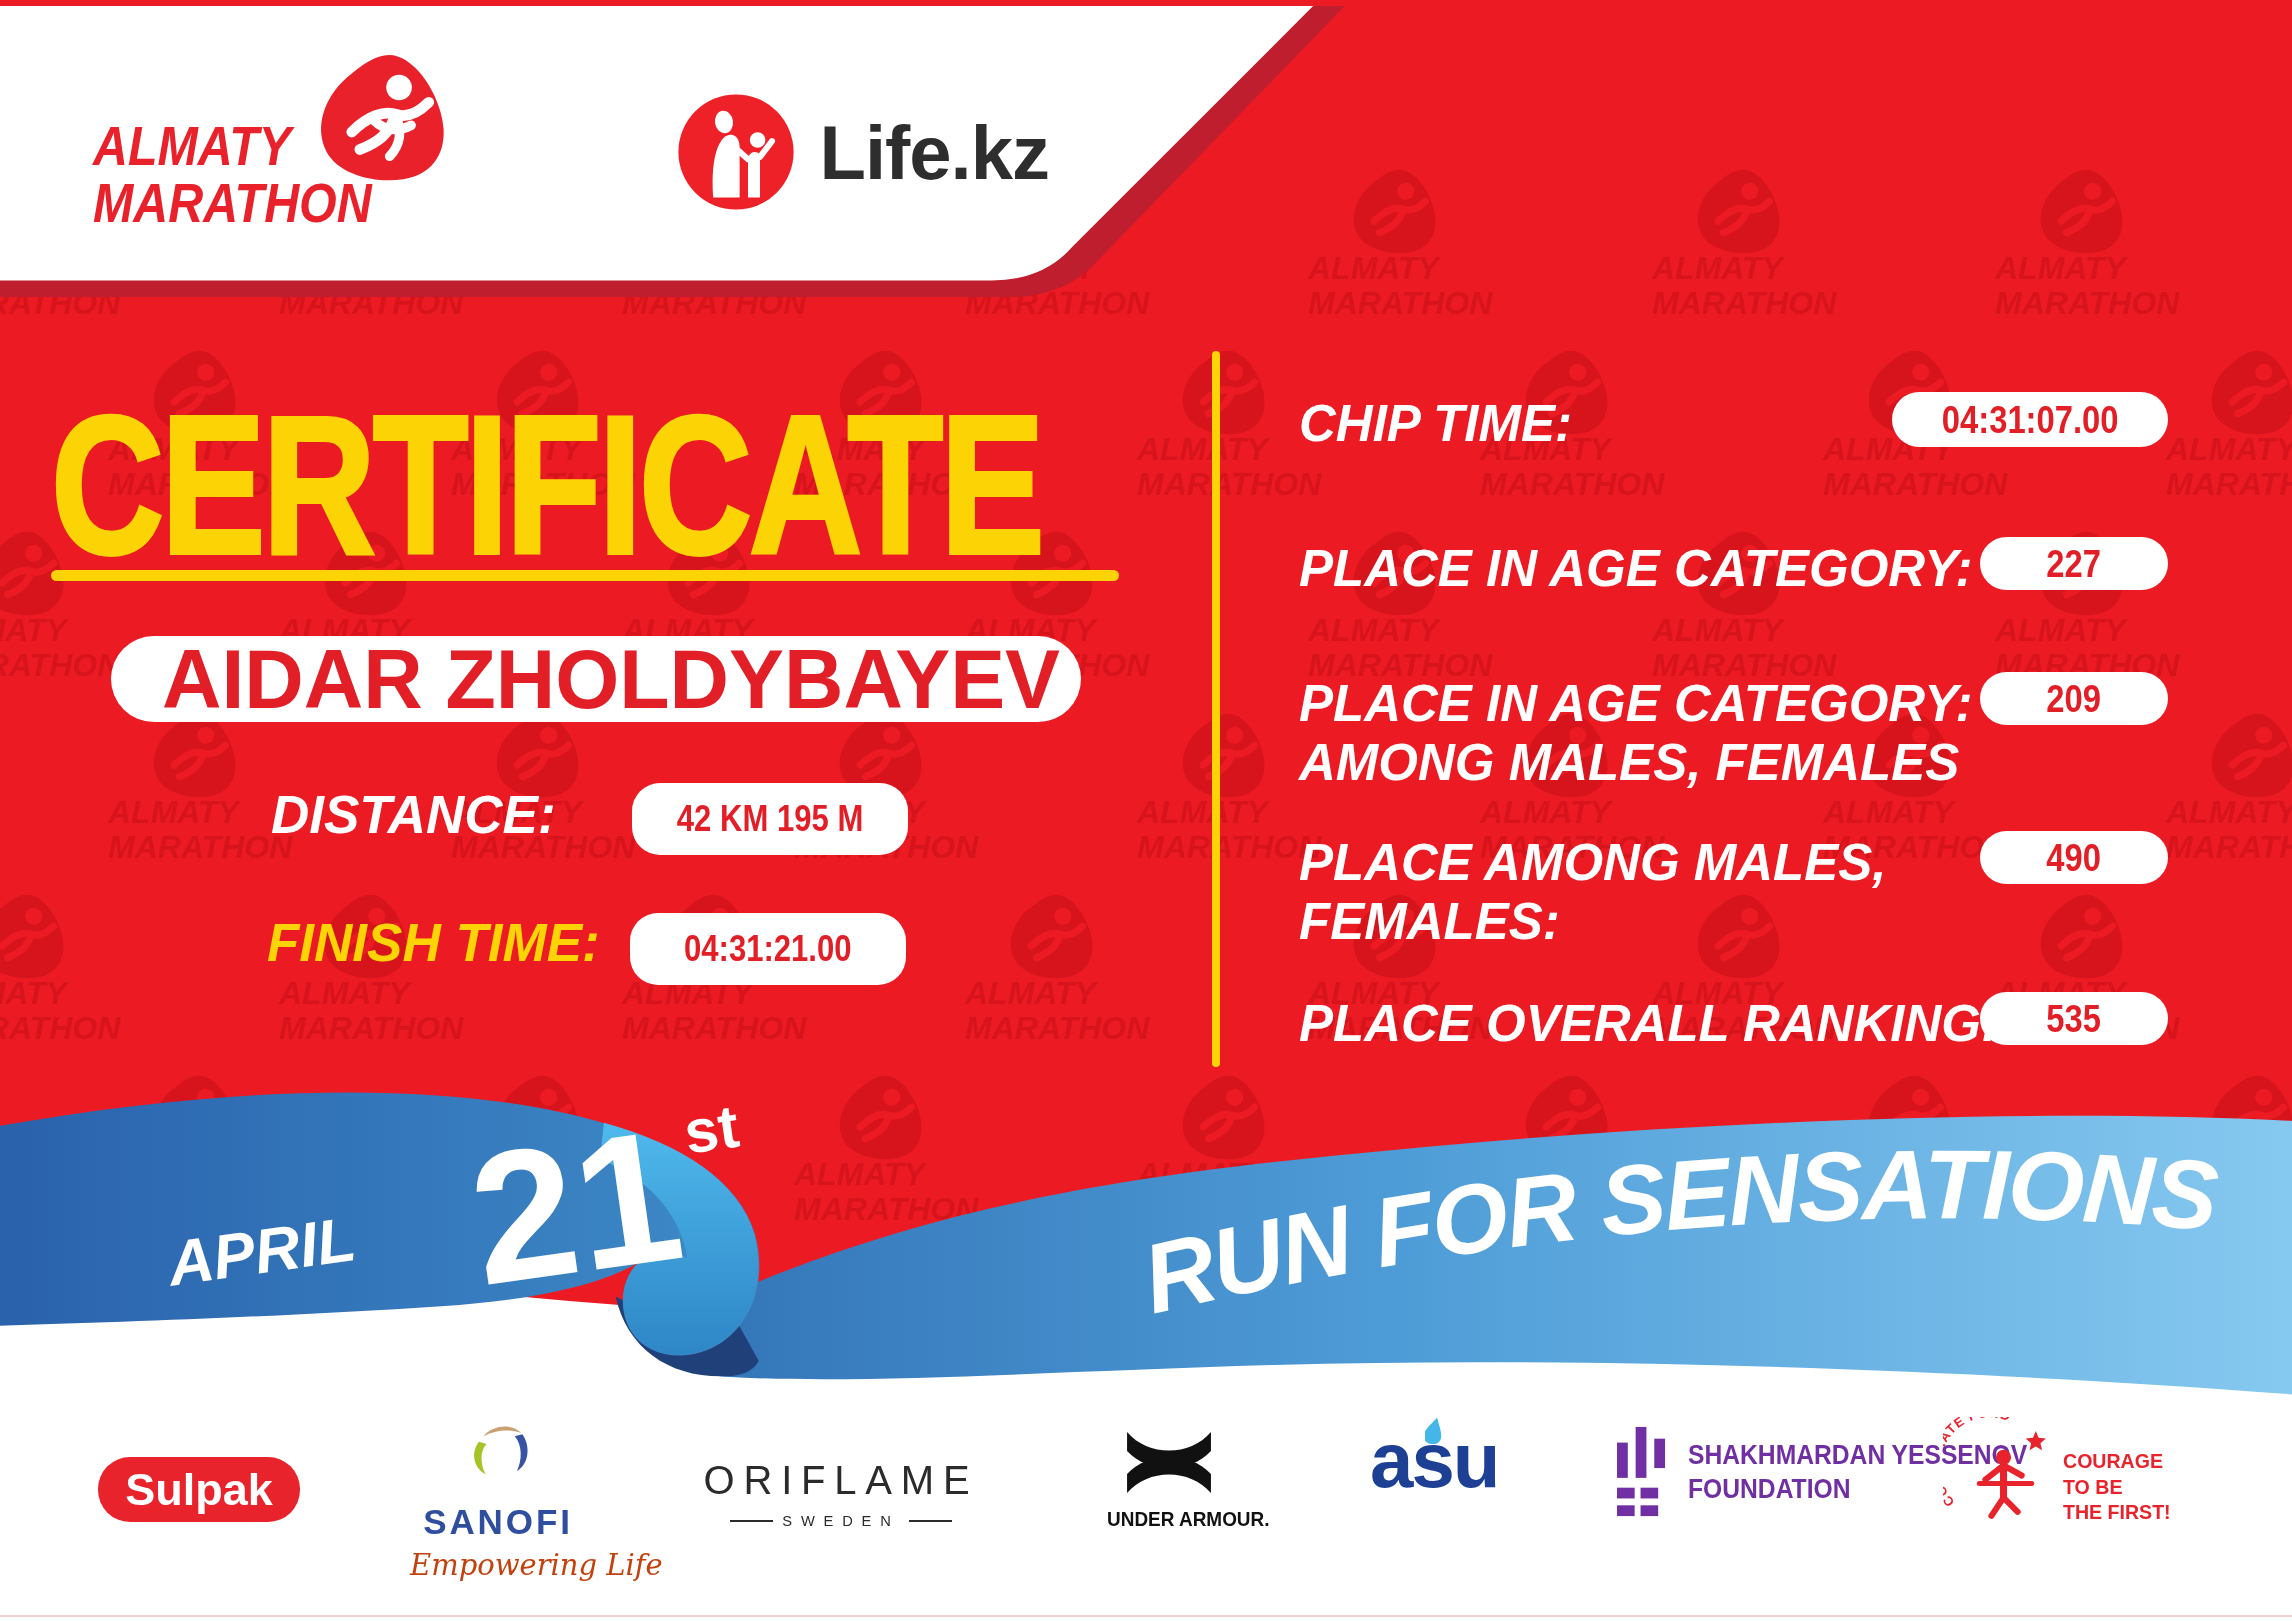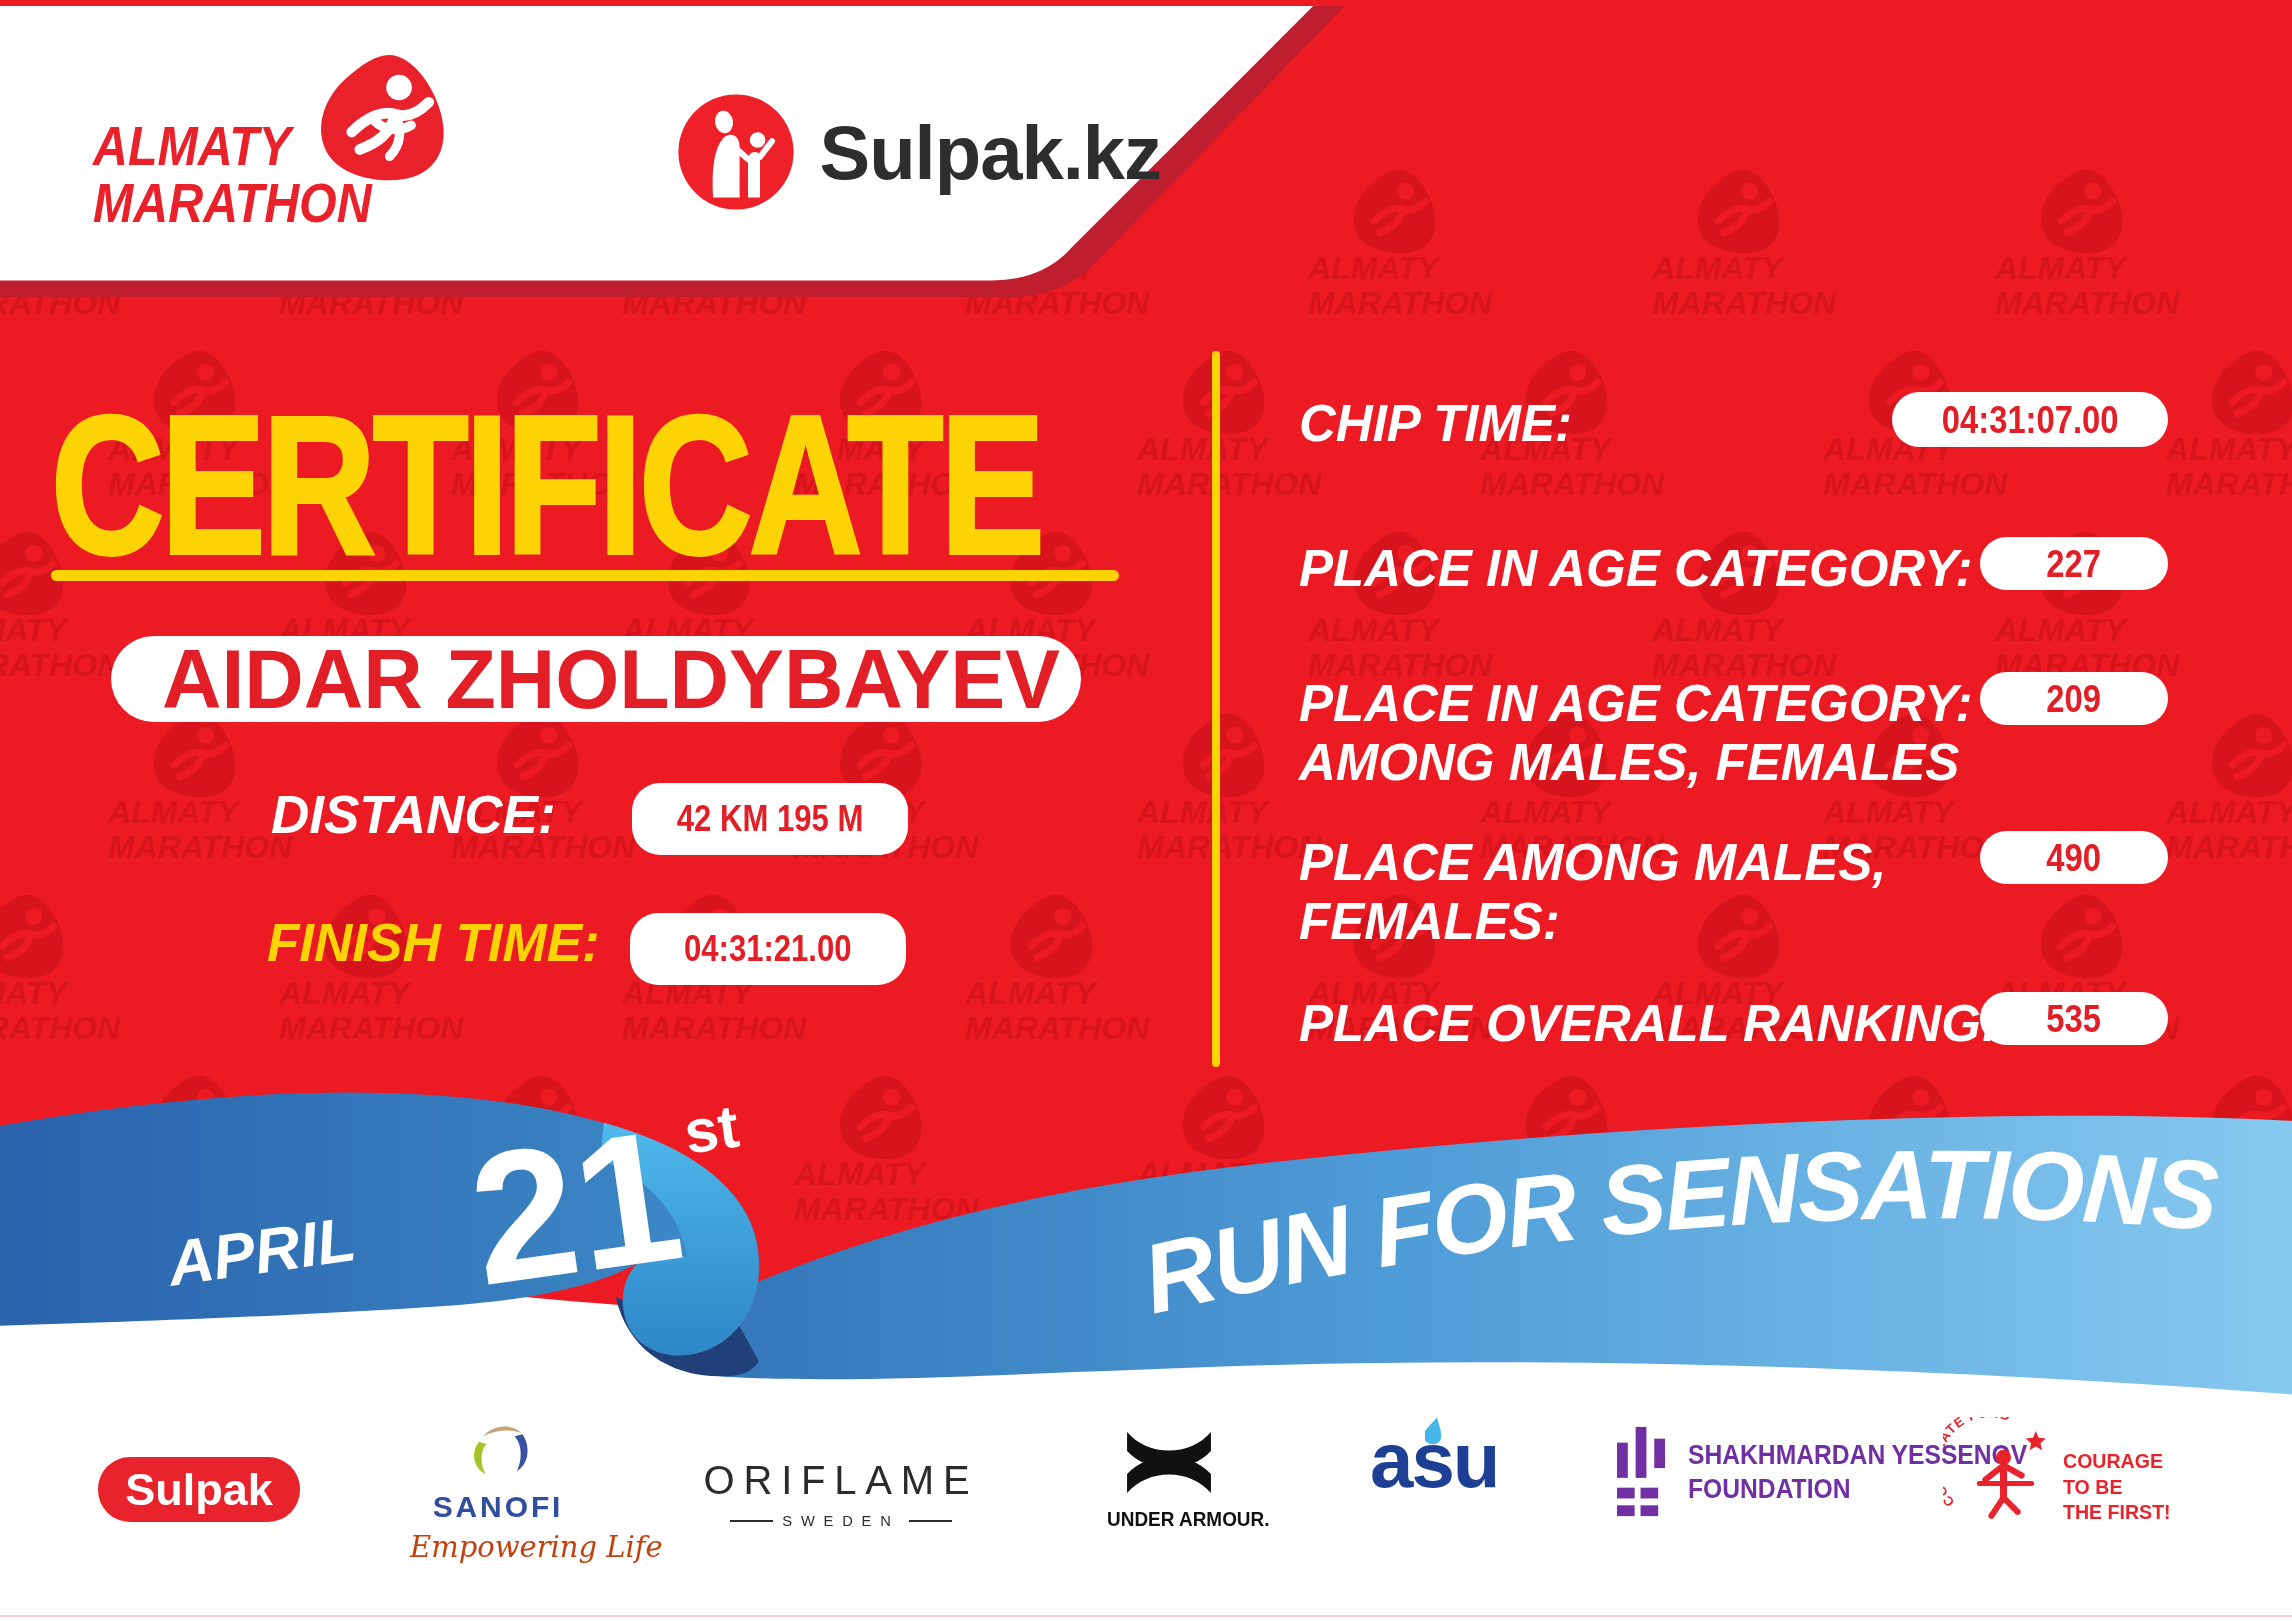--- a/index.html
+++ b/index.html
@@ -53,21 +53,21 @@
   .rlabel{left:1299px;color:#fff;font-style:italic;font-weight:bold;font-size:51px;line-height:59px;white-space:nowrap;}
   .rpill{border-radius:27.4px;}
   .rpill span{font-size:39px;}
 
   
   .sponsor{position:absolute;}
   #sulpak{left:98px;top:46px;width:202px;height:65px;background:#E8232C;border-radius:32px;
       display:flex;align-items:center;justify-content:center;}
   #sulpak span{color:#fff;font-size:45px;font-weight:bold;letter-spacing:0px;}
   #sanofi{left:410px;top:7.8px;width:176px;text-align:center;}
-  #sanofi-name{color:#2F4E9E;font-weight:bold;font-size:30px;letter-spacing:2.9px;margin-top:2px;}
+  #sanofi-name{color:#2F4E9E;font-weight:bold;font-size:35px;letter-spacing:2.9px;margin-top:14px;}
   #sanofi-tag{color:#c2410c;font-family:"DejaVu Serif",serif;font-style:italic;font-size:29px;margin-top:5.9px;white-space:nowrap;}
   #oriflame{left:684px;top:47px;width:314px;text-align:center;}
   #oriflame-name{color:#2B2B2B;font-size:40px;letter-spacing:8.8px;font-weight:normal;}
   #oriflame-sub{margin-top:9.8px;display:flex;align-items:center;justify-content:center;color:#2B2B2B;
       font-size:14.7px;letter-spacing:8.8px;}
   #oriflame-sub .ln{width:43px;height:2px;background:#2B2B2B;}
   #oriflame-sub .tx{margin:0 9.8px;}
   #ua{left:1100px;top:21px;width:137px;text-align:center;}
   #ua-text{margin-top:9.8px;color:#111;font-size:20.6px;font-weight:bold;white-space:nowrap;
       display:inline-block;transform:scaleX(.92);}
@@ -704,21 +704,21 @@
     <circle cx="50" cy="50" r="48" fill="#EE2129"></circle>
     <ellipse cx="40" cy="25" rx="7.5" ry="9.5" fill="#FFFFFF" transform="rotate(-8 40 25)"></ellipse>
     <path d="M31,88 C29,62 33,43 41,37 C48,33 53,38 53,46 L53,88 Z" fill="#FFFFFF"></path>
     <circle cx="68" cy="40" r="6.5" fill="#FFFFFF"></circle>
     <path d="M60,88 L60,57 C60,50 66,48 70,52 L70,88 Z" fill="#FFFFFF"></path>
     <g stroke="#FFFFFF" stroke-width="5" stroke-linecap="round">
       <path d="M60,56 L50,47"></path>
       <path d="M70,54 L80,41"></path>
     </g>
   </svg>
-  <div id="kaspi-text">Sulpak.kz</div>
+  <div id="kaspi-text">Life.kz</div>
 </div>
 <div class="abs" id="top-strip"></div>
 
 <div class="abs" id="content">
 
   <div class="abs" id="cert-title">
     <span class="cx">CERTIFICATE</span>
   </div>
   <div class="abs" id="cert-rule"></div>
 

